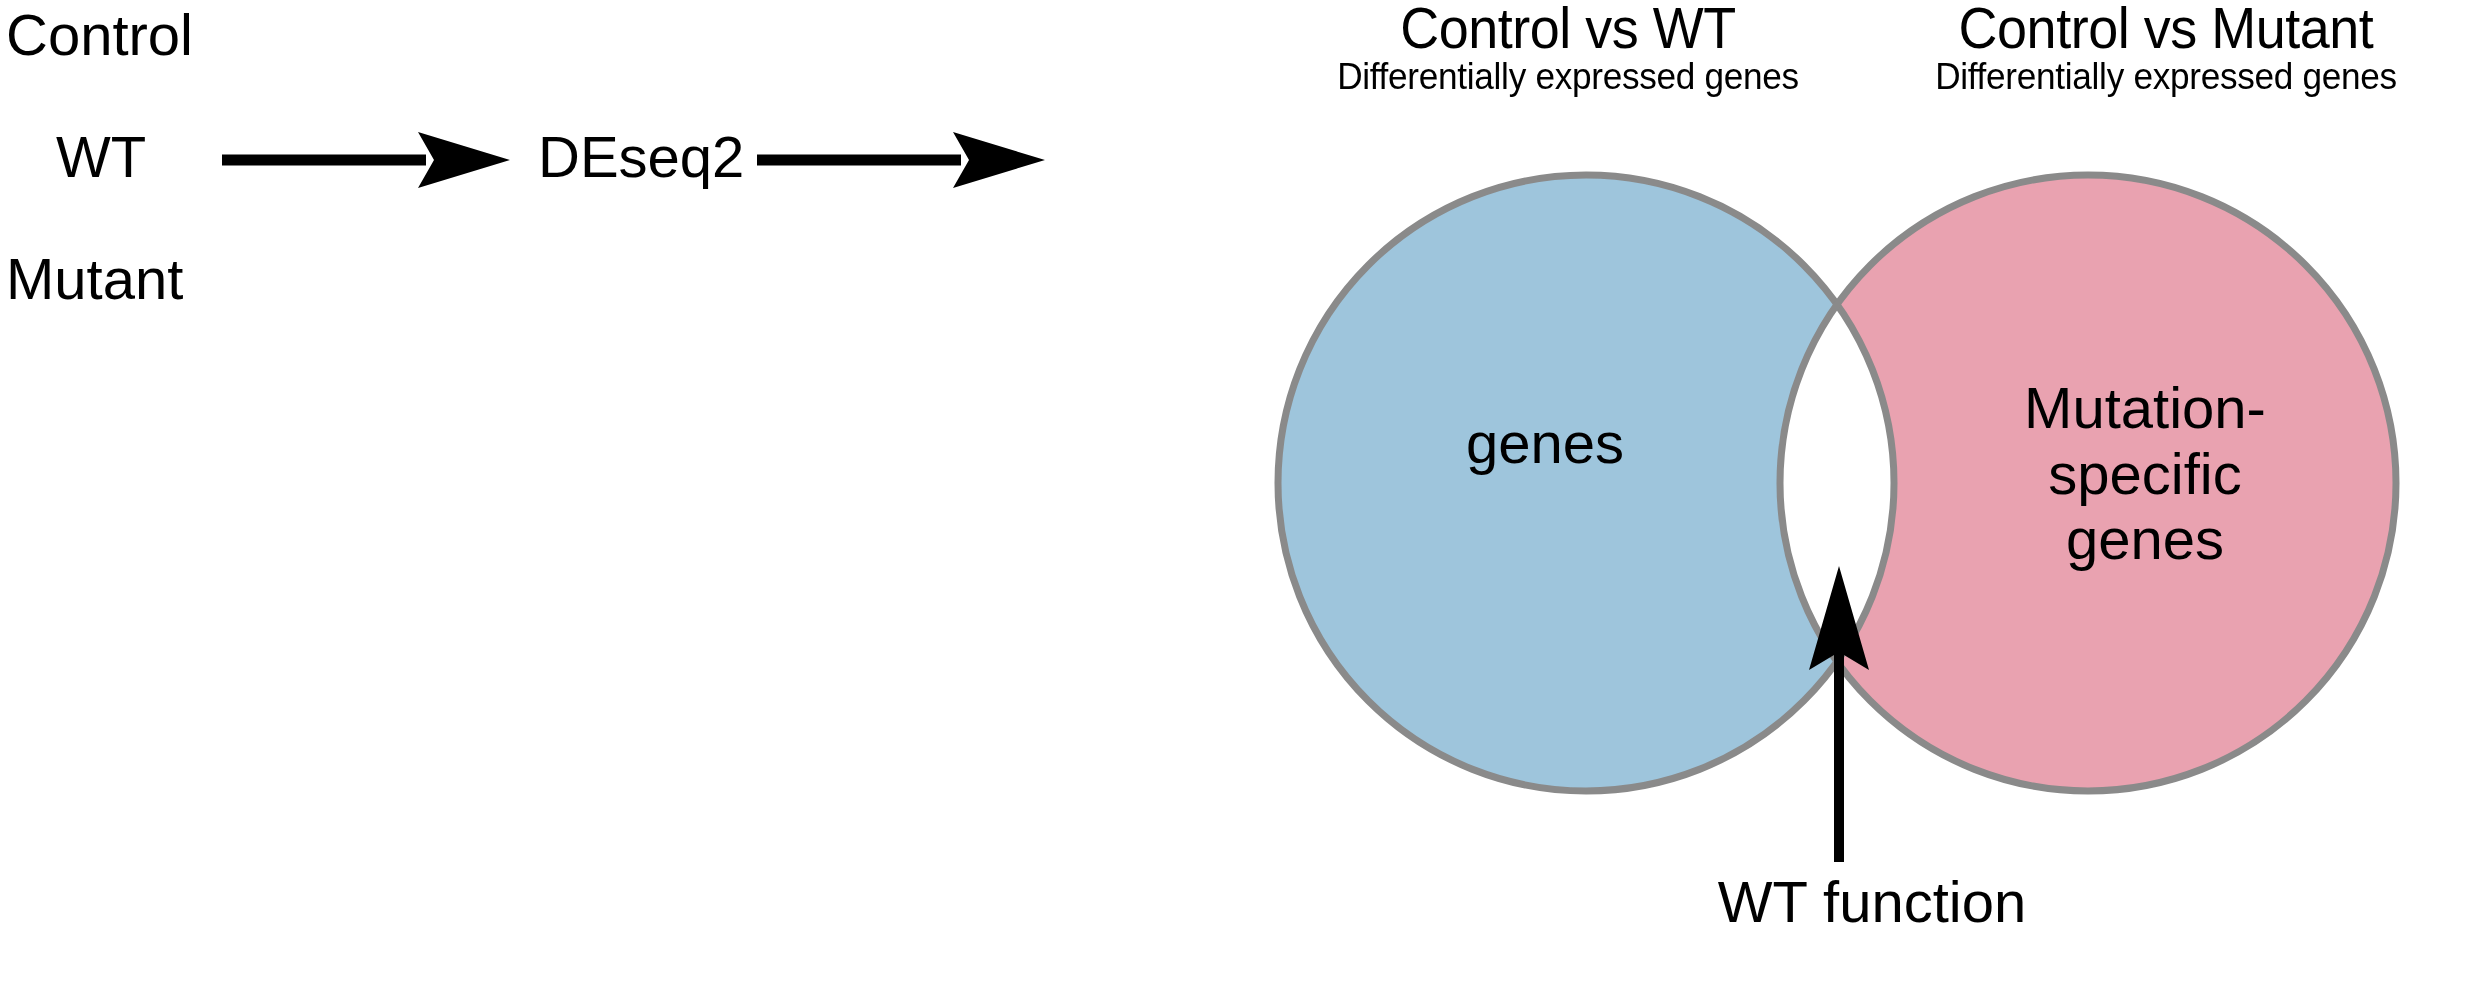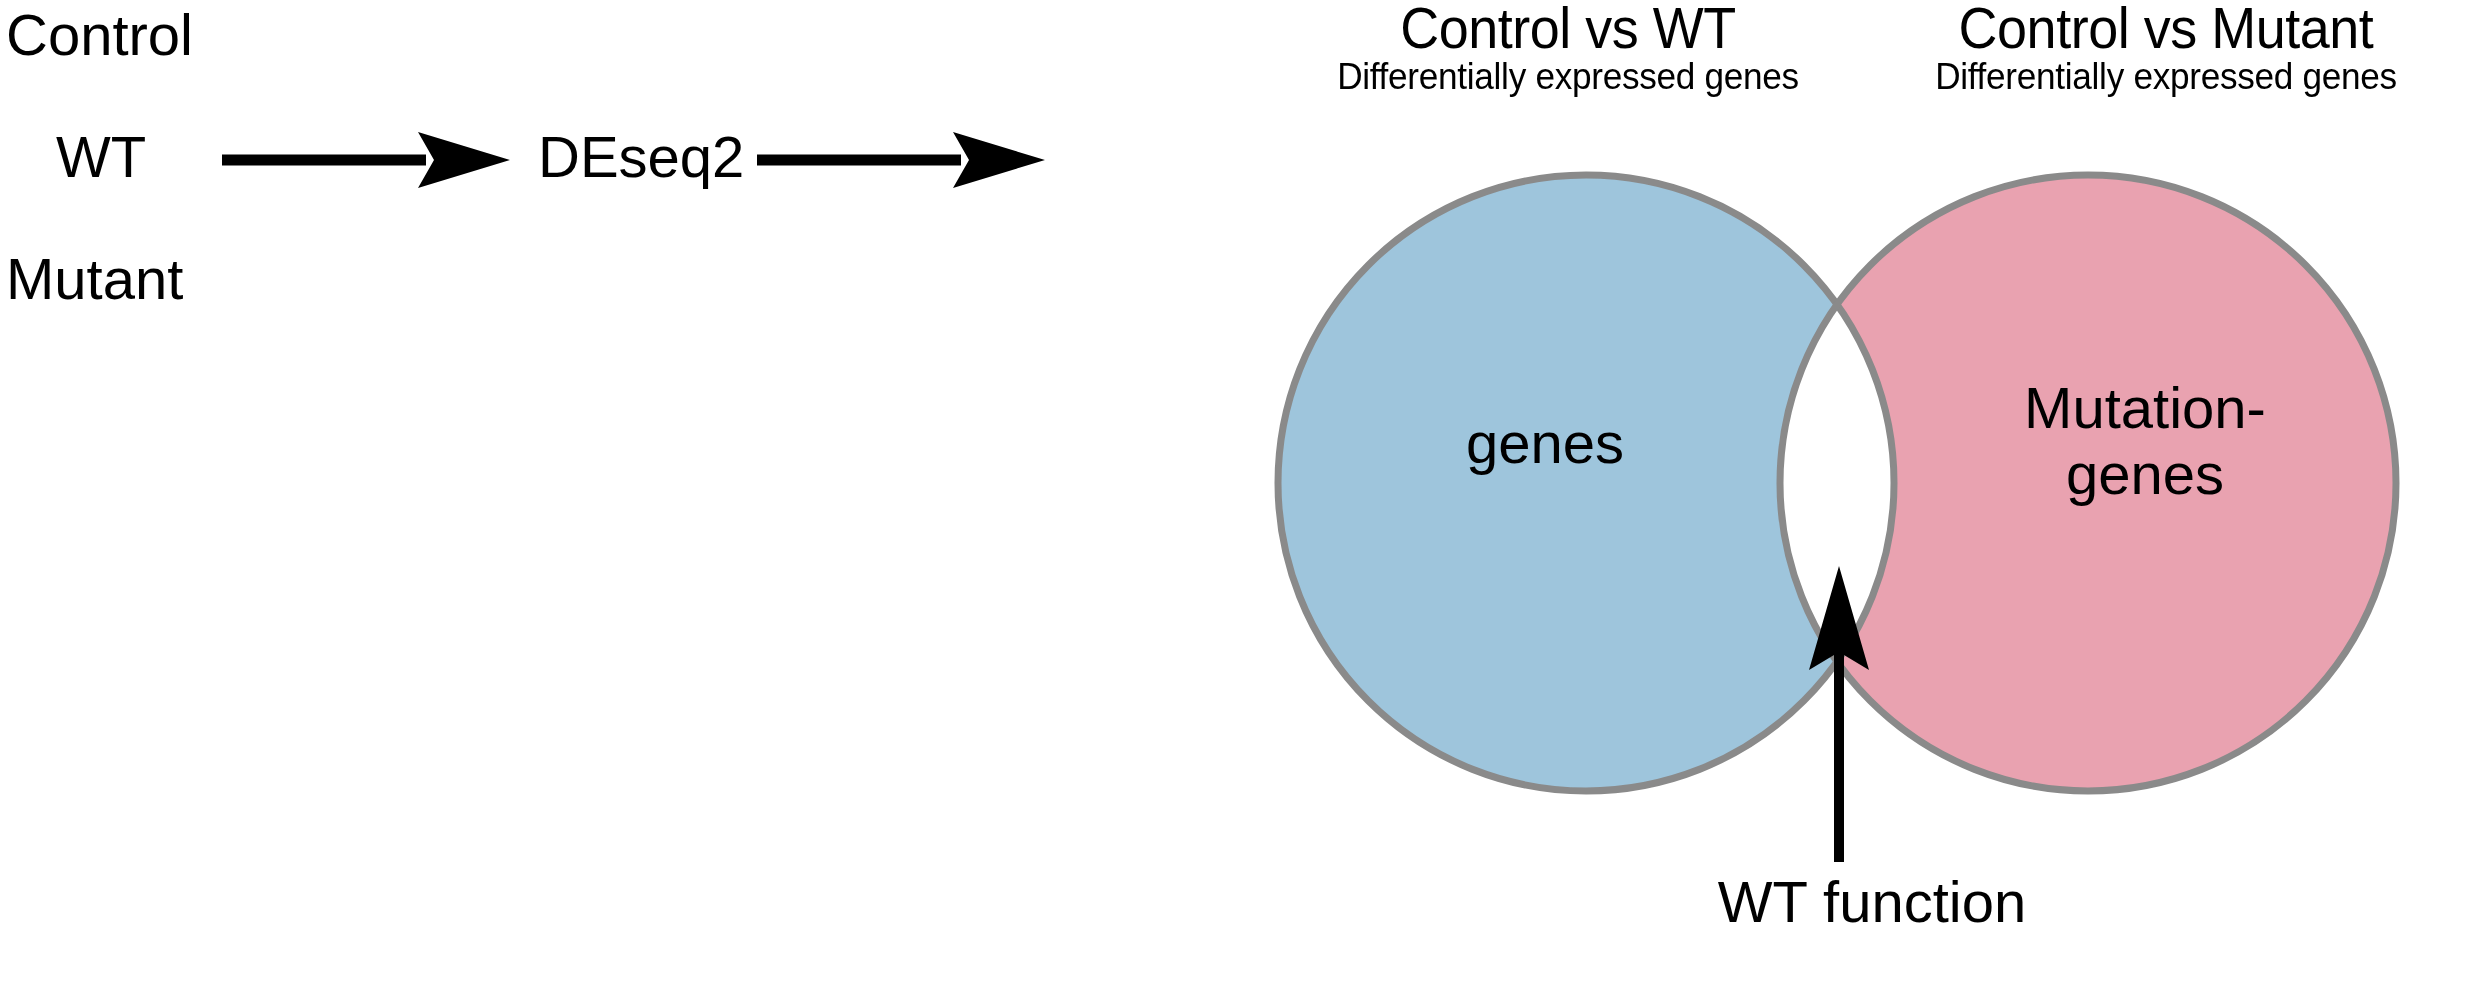--- a/index.html
+++ b/index.html
@@ -172,20 +172,21 @@
       <path d="M 1839 566 L 1869 670 L 1839 652 L 1809 670 Z" fill="#000000"></path>
     </g>
   </svg>
 
   <div class="circle-label" id="circle-label-left">
     <div>genes</div>
   </div>
 
   <div class="circle-label" id="circle-label-right">
     <div>Mutation-</div>
+    <div>specific</div>
     <div>genes</div>
   </div>
 
   <div id="callout-label">
     <div>WT function</div>
   </div>
 
 </div>
 
 </body></html>

